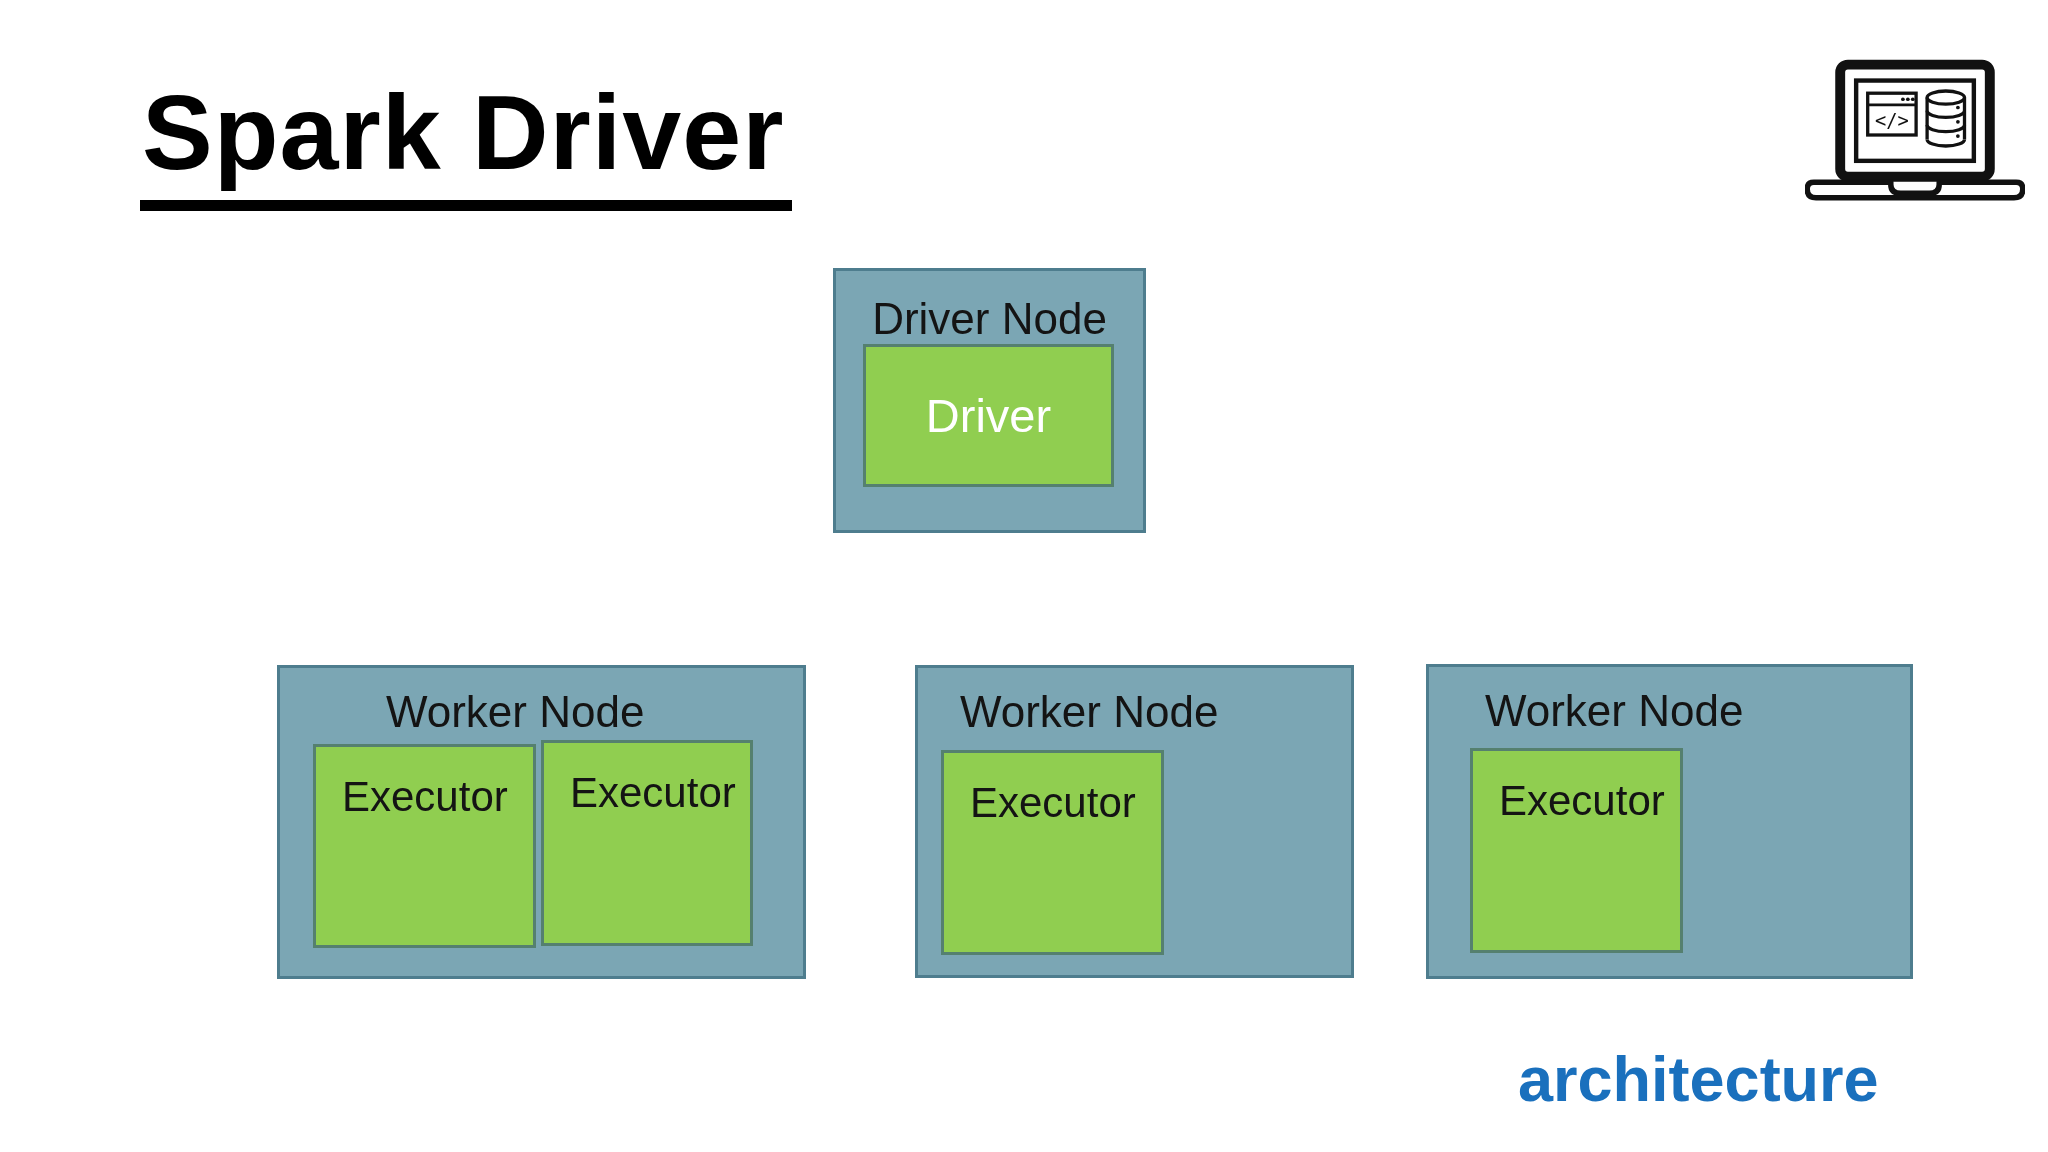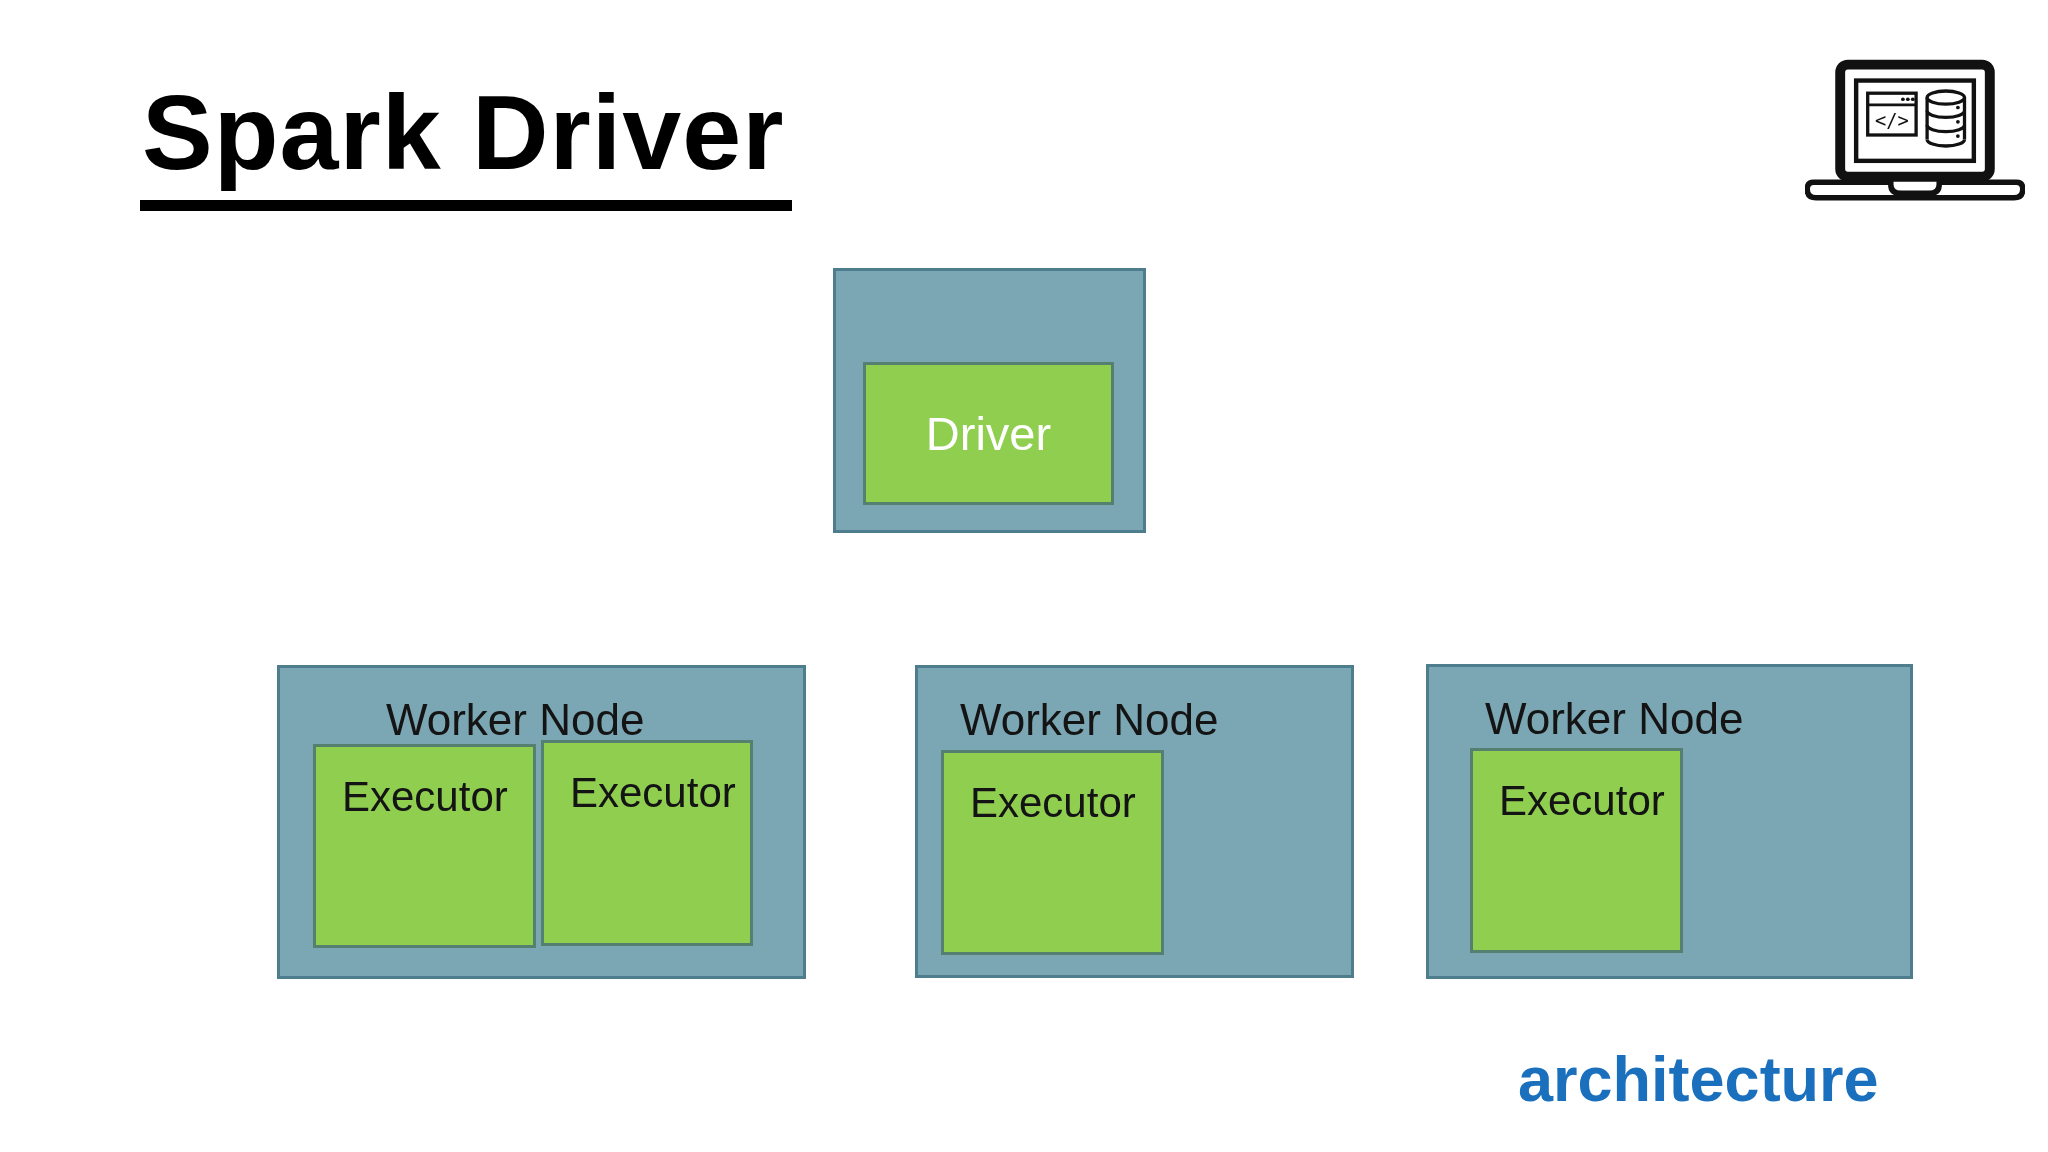--- a/index.html
+++ b/index.html
@@ -31,35 +31,35 @@
   }
 
   .laptop-icon { position: absolute; left: 1805px; top: 58px; width: 220px; height: 154px; }
   .laptop-icon svg { width: 100%; height: 100%; }
 
   .node {
     position: absolute; background: var(--node_fill);
     border: 3px solid var(--node_border);
   }
   .node-label {
-    color: var(--label_color); font-size: 44px; line-height: 1.1; padding-top: 28px;
+    color: var(--label_color); font-size: 44px; line-height: 1.1; padding-top: 20px;
     white-space: nowrap;
   }
   .driver-node { left: 833px; top: 268px; width: 313px; height: 265px; }
   .driver-node .node-label { text-align: center; padding-top: 24px; }
 
   .exec {
     position: absolute; background: var(--exec_fill);
     border: 3px solid var(--exec_border);
     color: var(--label_color); font-size: 42px;
   }
   .exec .exec-label { display: block; padding: 26px 0 0 26px; white-space: nowrap; }
 
   .driver-box {
-    left: 27px; top: 91px; width: 251px; height: 143px;
+    left: 27px; top: 73px; width: 251px; height: 143px;
     display: flex; align-items: center; justify-content: center;
   }
   .driver-box .driver-label { color: var(--driver_text); font-size: 47px; }
 
   .worker-1 { left: 277px;  top: 665px; width: 529px; height: 314px; }
   .worker-2 { left: 915px;  top: 665px; width: 439px; height: 313px; }
   .worker-3 { left: 1426px; top: 664px; width: 487px; height: 315px; }
   .worker-1 .node-label { padding-left: 106px; }
   .worker-2 .node-label { padding-left: 42px; }
   .worker-3 .node-label { padding-left: 56px; }
@@ -105,20 +105,21 @@
       <path d="M111 48 a17 6 0 0 0 34 0" stroke="#111111" stroke-width="3"></path>
       <path d="M111 61 a17 6 0 0 0 34 0" stroke="#111111" stroke-width="3"></path>
       <circle cx="139" cy="45" r="1.7" fill="#111111"></circle>
       <circle cx="139" cy="58" r="1.7" fill="#111111"></circle>
       <circle cx="139" cy="71" r="1.7" fill="#111111"></circle>
       <path d="M8 113 H78 V115 Q78 123 87 123 H113 Q122 123 122 115 V113 H192 Q198 113 198 119 Q198 127 190 127 H10 Q2 127 2 119 Q2 113 8 113 Z" fill="#ffffff" stroke="#111111" stroke-width="5" stroke-linejoin="round"></path>
     </svg>
   </div>
 
   <div class="node driver-node">
+    <div class="node-label">Driver Node</div>
     <div class="exec driver-box">
       <span class="driver-label">Driver</span>
     </div>
   </div>
 
   <div class="node worker-1">
     <div class="node-label">Worker Node</div>
     <div class="exec exec-a">
       <span class="exec-label">Executor</span>
     </div>

